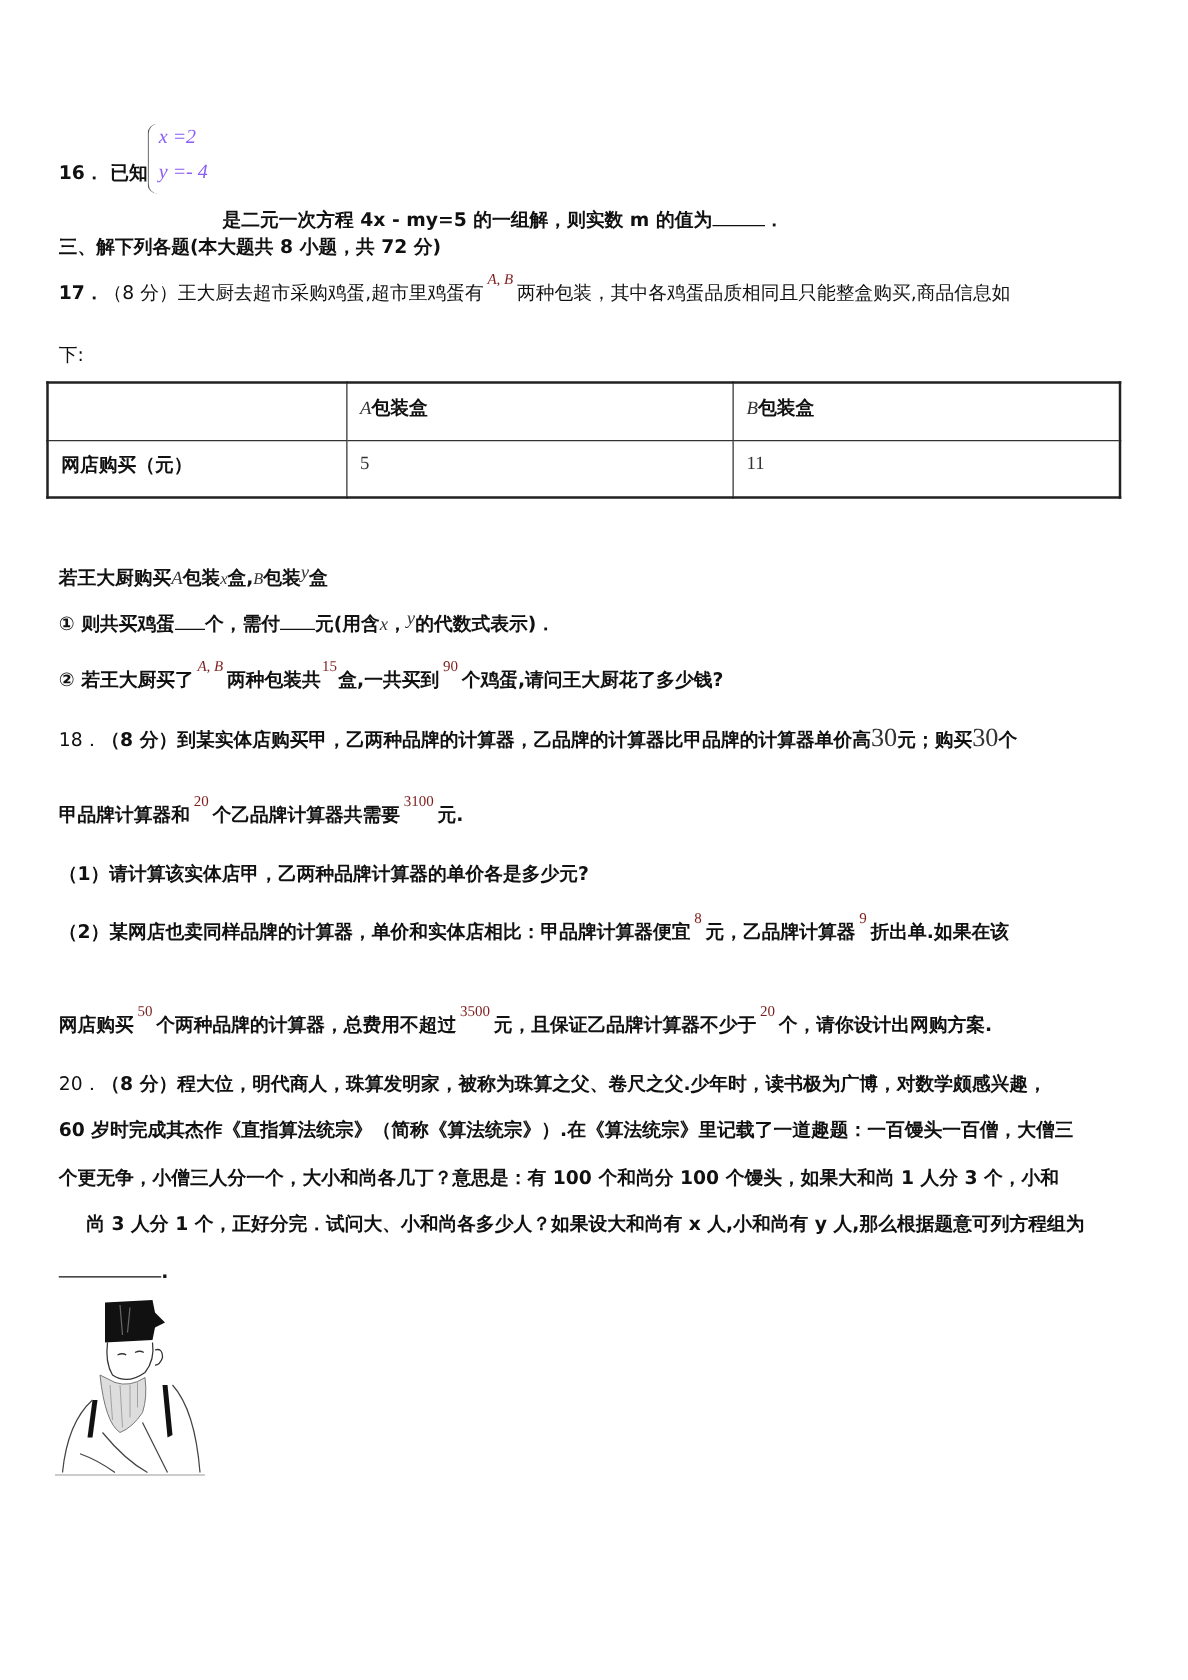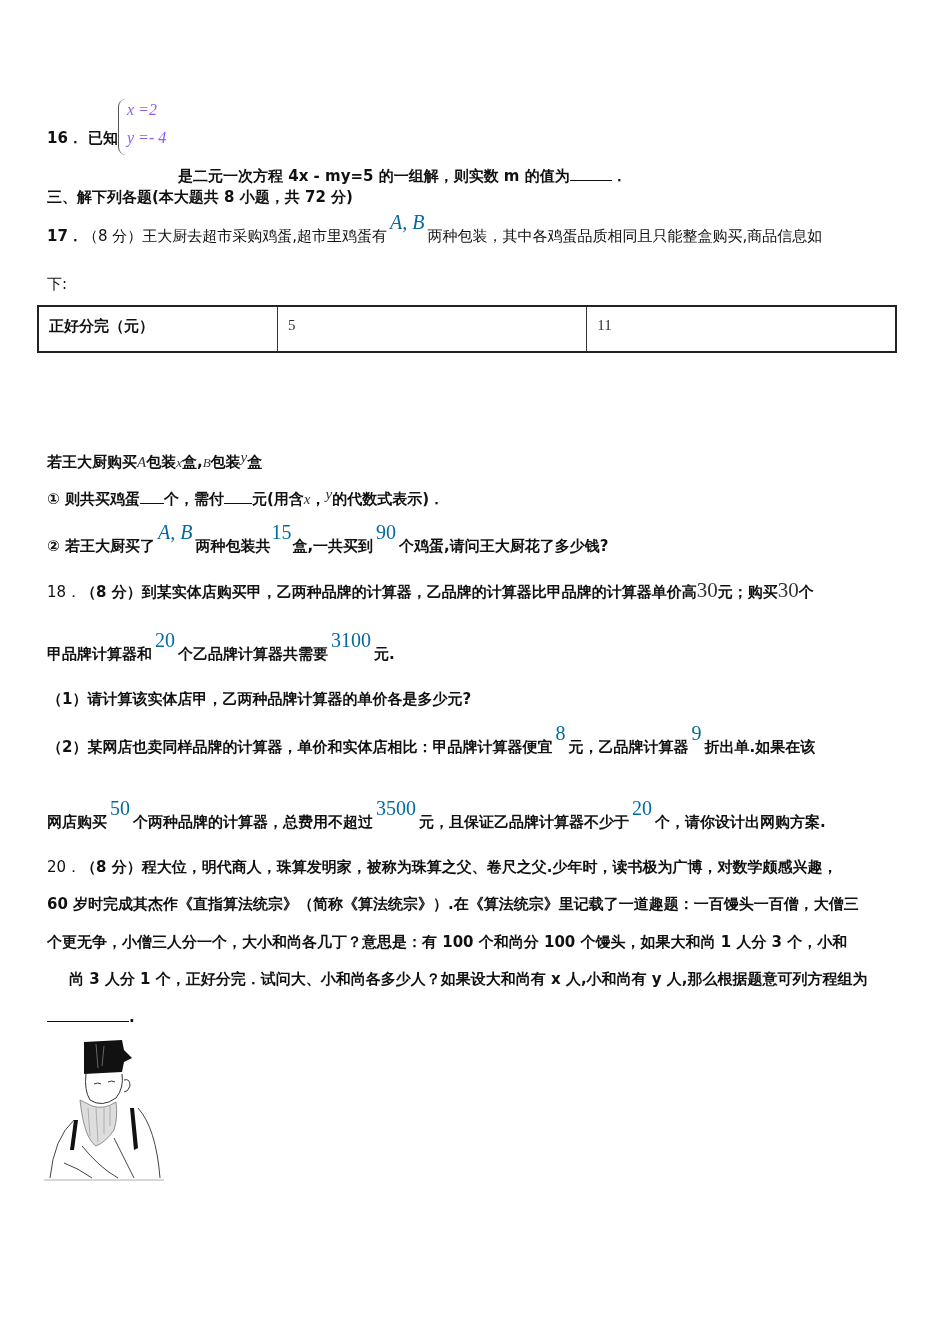--- a/index.html
+++ b/index.html
@@ -2,21 +2,21 @@
 <html><head>
 <meta charset="utf-8">
 <style>
   html, body { margin: 0; padding: 0; background: #ffffff; }
   body { width: 950px; height: 1344px; position: relative; overflow: hidden;
          font-family: "DejaVu Sans", "Liberation Sans", sans-serif; color: #111; }
   .line { position: absolute; left: 47px; white-space: nowrap; font-size: 15px; line-height: 20px; }
   .b { font-weight: bold; }
   .n { font-weight: normal; }
   .it { font-family: "Liberation Serif", "DejaVu Serif", serif; font-style: italic; font-weight: normal; color: #333; }
-  .sup { position: relative; top: -12px; font-family: "Liberation Serif", "DejaVu Serif", serif; font-weight: normal; color: #0369a1; font-size: 20px; padding: 0 3px; }
+  .sup { position: relative; top: -12px; font-family: "Liberation Serif", "DejaVu Serif", serif; font-weight: normal; color: #7f1d1d; font-size: 12px; padding: 0 3px; }
   .num { font-family: "Liberation Serif", "DejaVu Serif", serif; font-weight: normal; color: #333; font-size: 21px; }
   .blank { display: inline-block; border-bottom: 1px solid #111; height: 16px; vertical-align: baseline; }
   .system { position: absolute; left: 118px; top: 99px; width: 70px; height: 58px; }
   .brace { position: absolute; left: 0; top: 0; width: 8px; height: 56px; border-left: 1px solid #555;
            border-radius: 8px 0 0 8px; }
   .sysrow { position: absolute; left: 9px; font-family: "Liberation Serif", "DejaVu Serif", serif; font-size: 16px; color: #8b5cf6; white-space: nowrap; }
   table.info { position: absolute; left: 37px; top: 305px; width: 860px; border-collapse: collapse; border: 2px solid #222; }
   table.info td { border: 1px solid #333; height: 46px; vertical-align: top; padding: 10px 10px 0 10px; font-size: 15px; box-sizing: border-box; }
   table.info td.c0 { width: 240px; font-weight: bold; }
   table.info td.c1 { width: 310px; }
@@ -41,22 +41,27 @@
 
 <div class="line b" style="top:187px;">三、解下列各题(本大题共 8 小题，共 72 分)</div>
 
 <div class="line n" style="top:224px;">
   <span class="b">17．</span><span>（8 分）</span><span>王大厨去超市采购鸡蛋,超市里鸡蛋有</span><span class="sup it">A, B</span><span>两种包装，其中各鸡蛋品质相同且只能整盒购买,商品信息如</span>
 </div>
 <div class="line n" style="top:274px;">下:</div>
 
 <table class="info">
   <tbody>
+      <tr>
+    <td class="c0"></td>
+    <td class="c1 b"><span class="it">A</span><span>包装盒</span></td>
+    <td class="c2 b"><span class="it">B</span><span>包装盒</span></td>
+  </tr>
   <tr>
-    <td class="c0">正好分完（元）</td>
+    <td class="c0">网店购买（元）</td>
     <td class="c1 num">5</td>
     <td class="c2 num">11</td>
   </tr>
 </tbody>
   </table>
 
 <div class="line b" style="top:452px;">
   <span>若王大厨购买</span><span class="it">A</span><span>包装</span><span class="it" style="font-size:13px;">x</span><span>盒,</span><span class="it" style="font-size:13px;">B</span><span>包装</span><span class="it" style="position:relative;top:-5px;">y</span><span>盒</span>
 </div>
 

